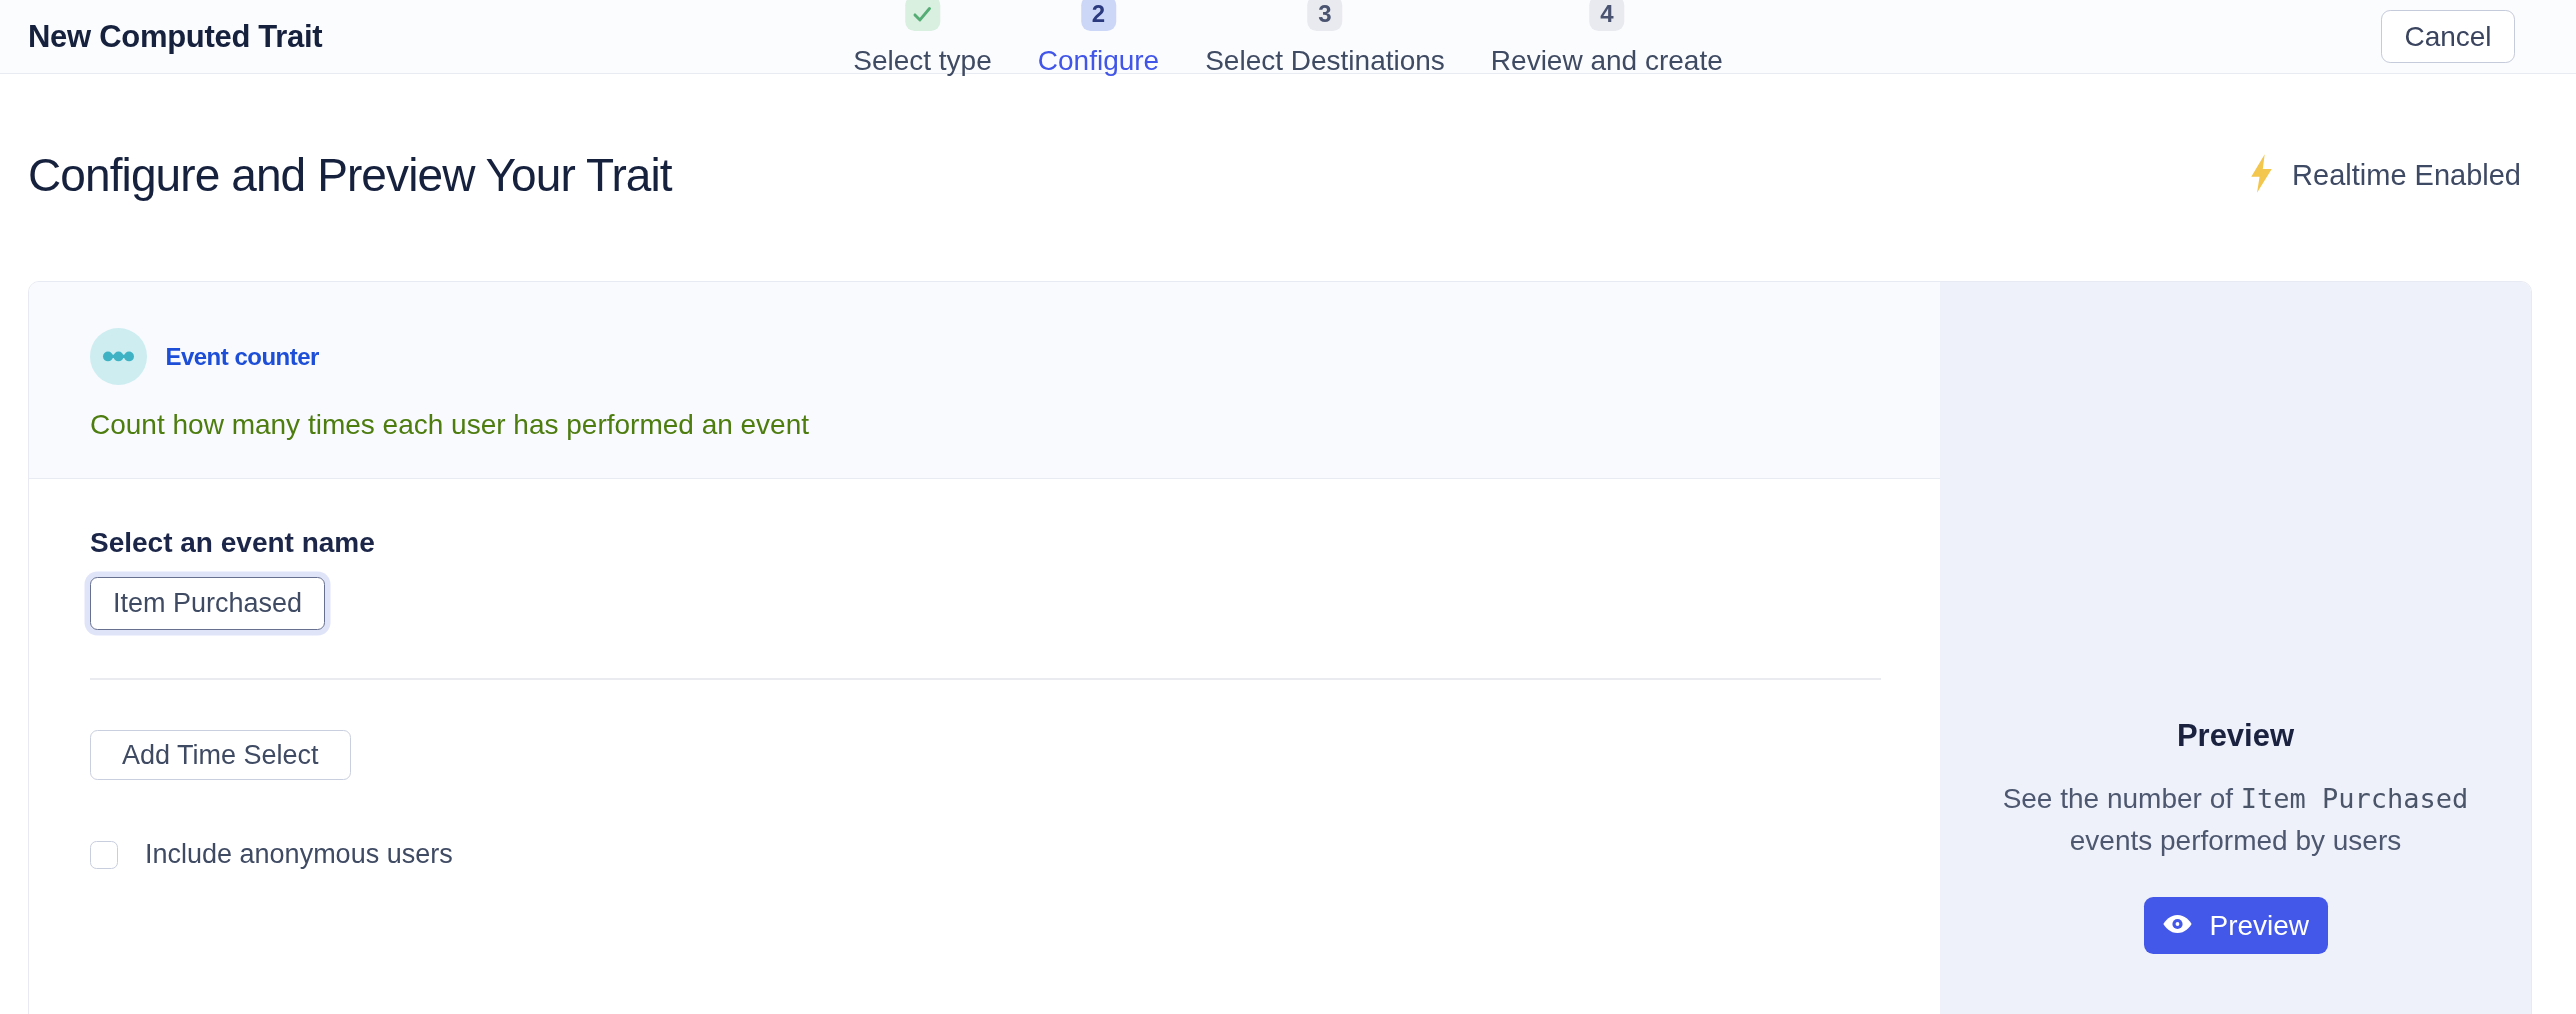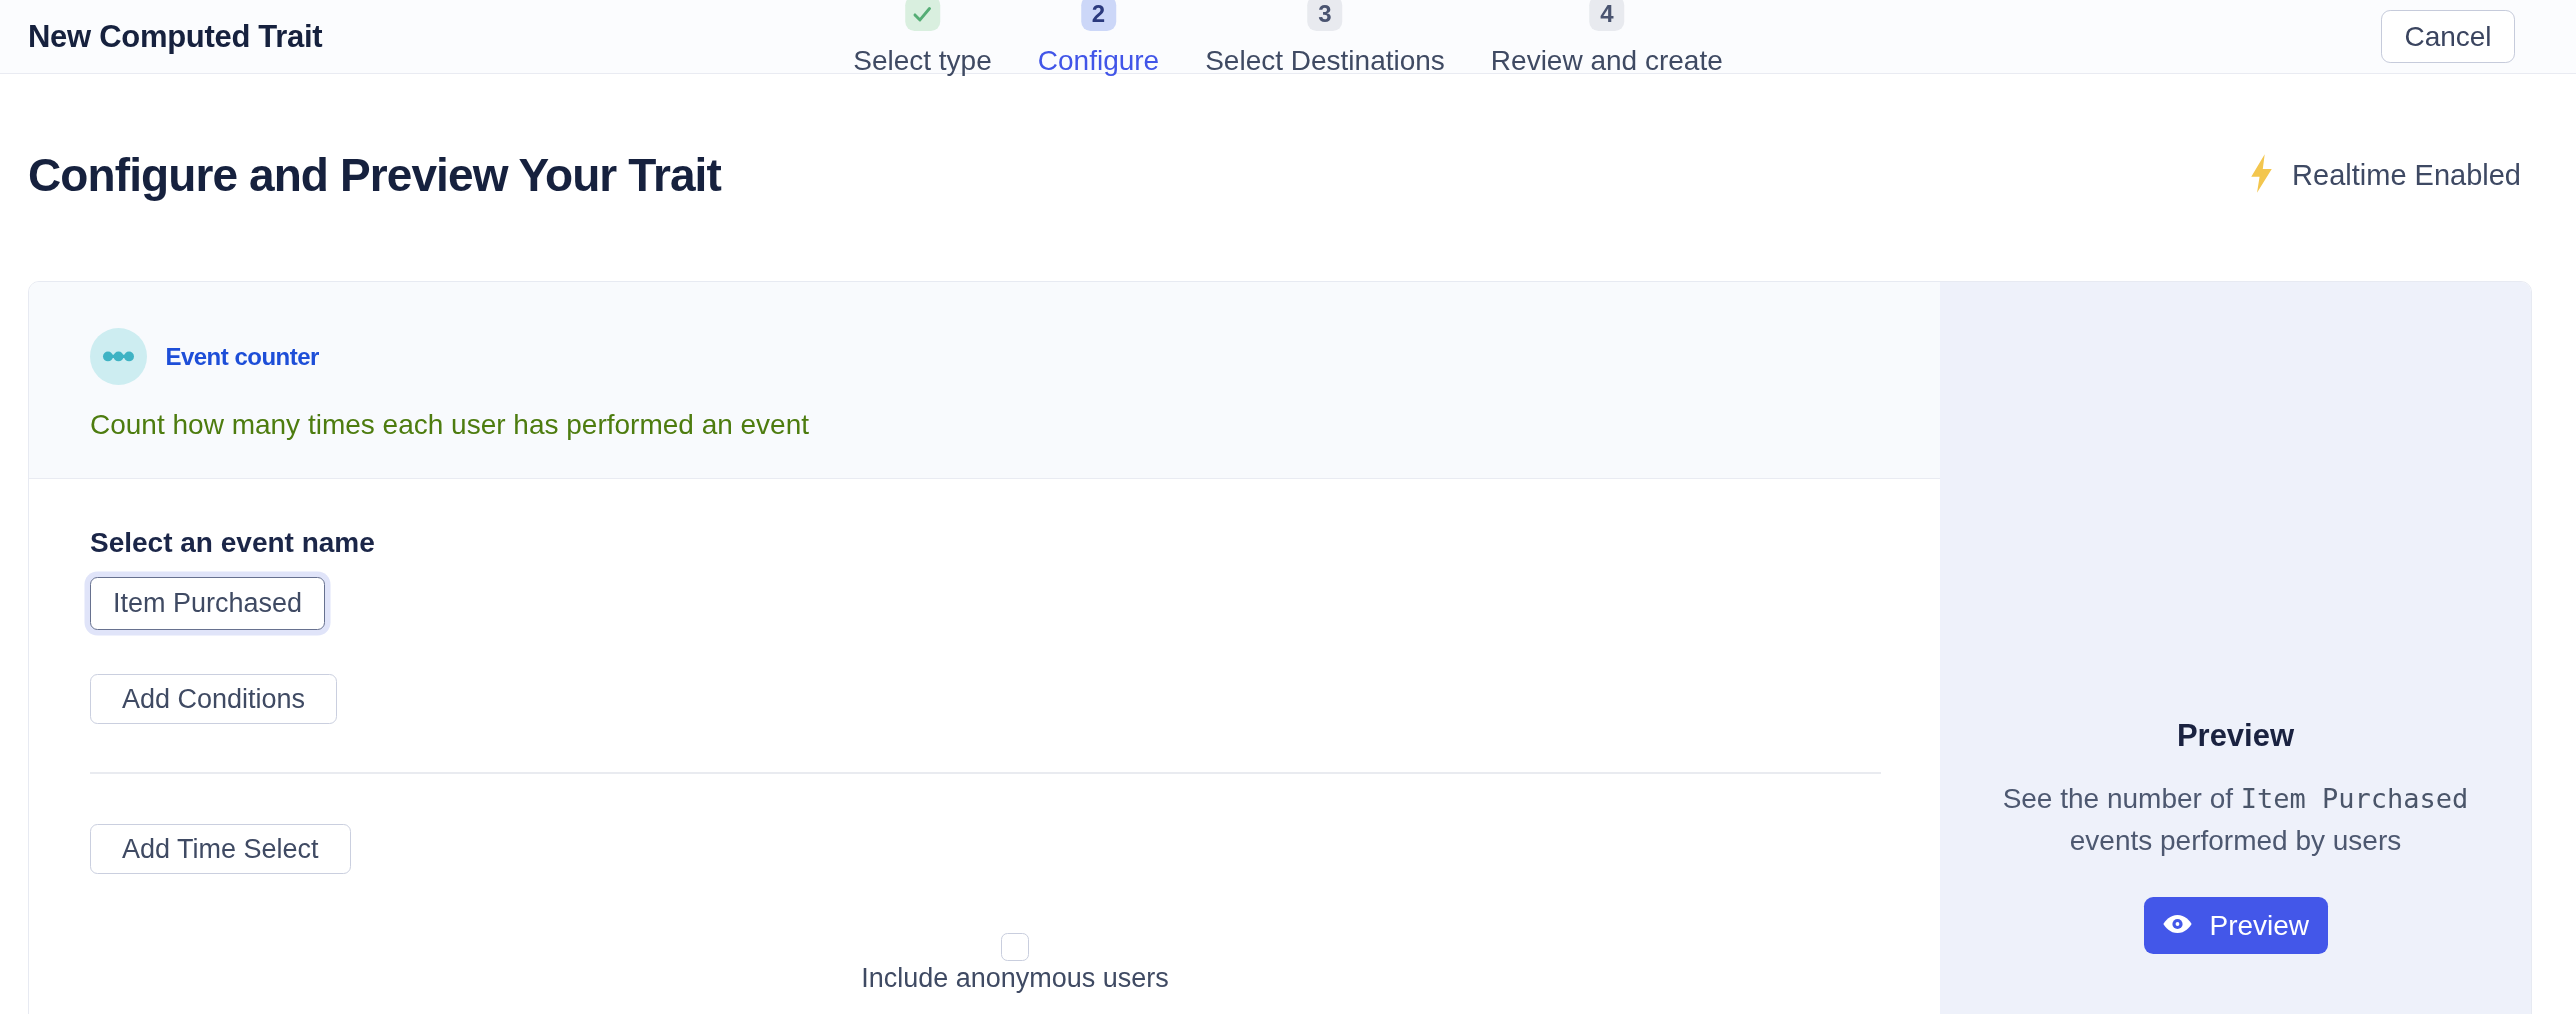--- a/index.html
+++ b/index.html
@@ -21,21 +21,21 @@
   .step-badge.todo   { background:#e8eaef; color:#4a5470; }
   .step-label { font-size:28px; font-weight:500; color:#3f4a63; }
   .step-label.active { color:#4155e8; }
   .cancel-btn { margin-left:auto; width:134px; height:53px; background:#ffffff;
                 border:1.8px solid #c6cbdb; border-radius:9.2px; font-size:28px;
                 color:#3a445f; font-weight:500; cursor:pointer;
                 font-family:"Liberation Sans", sans-serif; }
 
   
   .heading-row { display:flex; align-items:center; padding:74px 55px 0 28px; }
-  .page-title { font-size:46px; font-weight:700; color:#16213e; letter-spacing:-0.9px; }
+  .page-title { font-size:46px; font-weight:400; color:#16213e; letter-spacing:-0.9px; }
   .realtime { margin-left:auto; display:flex; align-items:center; gap:14.8px; }
   .realtime-label { font-size:29px; font-weight:500; color:#3e4963; }
 
   
   .card { margin:79px 44px 0 28px; width:2504px; height:830px;
           border:1.8px solid #e7eaf2; border-radius:11px; overflow:hidden;
           display:grid; grid-template-columns:1fr 591px; background:#ffffff; }
   .card-main { display:flex; flex-direction:column; }
 
   .card-header { height:197px; background:#f8fafd; border-bottom:1.8px solid #e9ebf2;
@@ -54,21 +54,21 @@
                   box-shadow:0 0 0 5.5px #e0e4f9; font-size:27px; color:#3f4a63;
                   cursor:pointer; font-family:"Liberation Sans", sans-serif; }
   .ghost-btn { display:inline-flex; align-items:center; justify-content:center;
                height:50px; padding:0 31px; background:#ffffff;
                border:1.8px solid #cacfdf; border-radius:7.4px; font-size:27px;
                color:#3f4a63; font-weight:500; cursor:pointer;
                font-family:"Liberation Sans", sans-serif; }
   .conditions-row { margin-top:44px; }
   .body-divider { margin-top:48px; height:1.8px; background:#e9ebf0; width:calc(100% - 59px); }
   .timewindow-row { margin-top:50px; }
-  .checkbox-row { margin-top:59px; display:flex; align-items:center; gap:2px;flex-direction:column; }
+  .checkbox-row { margin-top:59px; display:flex; align-items:center; gap:27px; }
   .checkbox { appearance:none; -webkit-appearance:none; width:28px; height:28px;
               border:1.8px solid #c9cede; border-radius:6.5px; background:#ffffff; cursor:pointer; }
   .checkbox-label { font-size:27px; color:#3f4a63; cursor:pointer; }
 
   
   .preview-panel { background:#eef1fa; display:flex; flex-direction:column;
                    align-items:center; padding-top:433px; }
   .preview-title { font-size:31px; font-weight:700; color:#1a2240; line-height:41px; }
   .preview-desc { margin-top:22px; width:498px; text-align:center; font-size:28px;
                   color:#4d5870; line-height:42px; }
@@ -138,23 +138,20 @@
         <span class="type-title">Event counter</span>
       </div>
       <div class="type-desc">Count how many times each user has performed an event</div>
     </div>
 
     <div class="card-body">
       <div class="field-label">Select an event name</div>
       <div>
         <button class="event-select">Item Purchased</button>
       </div>
-      <div class="conditions-row">
-        <button class="ghost-btn">Add Conditions</button>
-      </div>
       <div class="body-divider"></div>
       <div class="timewindow-row">
         <button class="ghost-btn">Add Time Select</button>
       </div>
       <div class="checkbox-row">
         <input type="checkbox" class="checkbox" style="">
         <label class="checkbox-label">Include anonymous users</label>
       </div>
     </div>
   </div>

